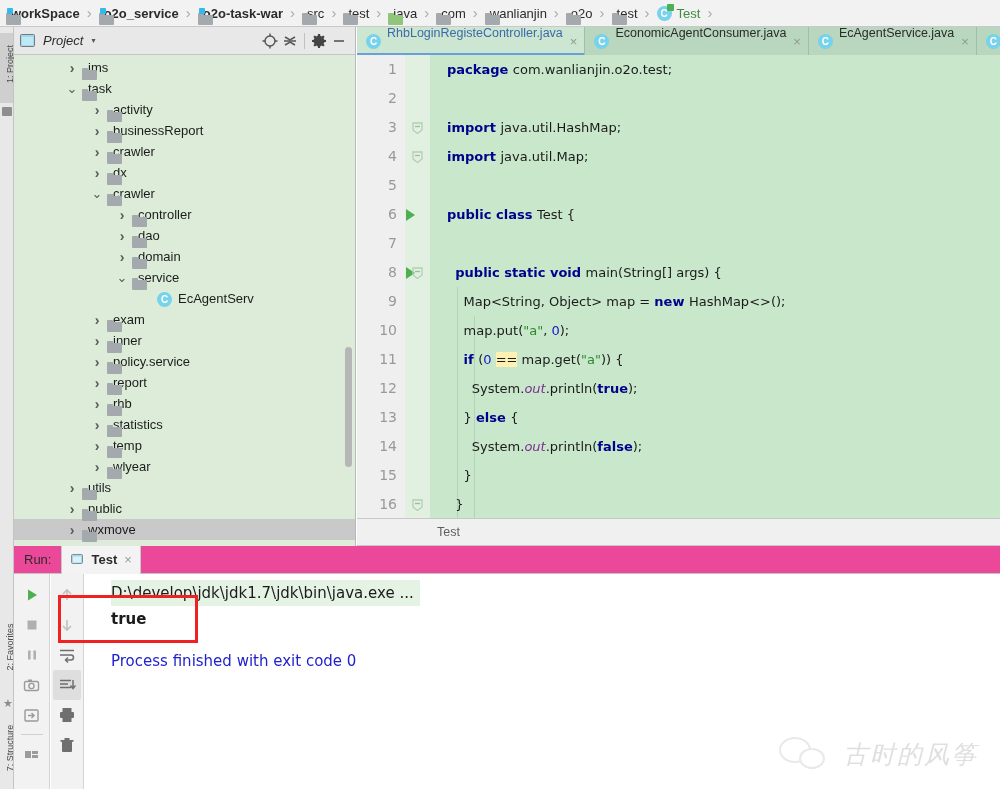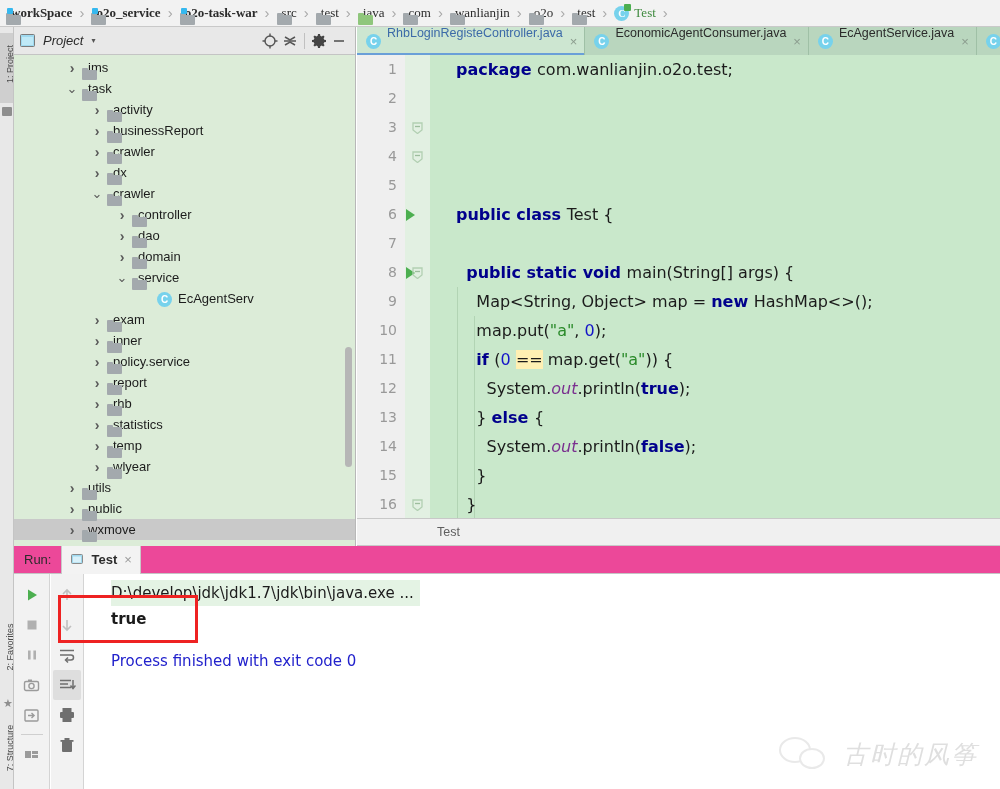--- a/index.html
+++ b/index.html
@@ -14,21 +14,21 @@
   #app { position: relative; width: 1000px; height: 789px; }
 
   
   .navbar {
     position: absolute; left: 0; top: 0; width: 1000px; height: 27px;
     background: #f2f2f2;
     border-bottom: 1px solid #c9c9c9;
     display: flex; align-items: center; padding-left: 4px;
     white-space: nowrap;
   }
-  .crumb { display: inline-flex; align-items: center; height: 26px; padding: 12px 2px; font-family: Liberation Serif, serif; }
+  .crumb { display: inline-flex; align-items: center; height: 26px; padding: 12px 2px; }
   .crumb .glyph { margin-right: 5px; display: inline-block; }
   .crumb .txt { font-size: 13px; color: #2b2b2b; }
   .crumb.bold .txt { font-weight: bold; }
   .crumb .txt.greenlbl { color: #3f8a3f; }
   .sep { color: #a9a9a9; font-size: 15px; padding: 0 5px 2px 5px; }
 
   .ic-folder { width: 15px; height: 12px; position: relative; }
   .ic-folder .tab { position: absolute; left: 0; top: 0; width: 6px; height: 3px;
       background: #a3a9ad; border-radius: 1px 1px 0 0; }
   .ic-folder .body { position: absolute; left: 0; top: 2px; width: 15px; height: 10px;
@@ -124,23 +124,23 @@
     background: #e2f0e2;
   }
   .lines { position: absolute; left: 0; top: 0; right: 0; top: 0; }
   .cline { position: relative; height: 29px; }
   .lno {
     position: absolute; left: 0; width: 40px; text-align: right;
     font-family: "DejaVu Sans", "Liberation Sans", sans-serif;
     font-size: 14px; color: #999; line-height: 29px;
   }
   .ctext {
-    position: absolute; left: 99px; right: 0; line-height: 29px;
+    position: absolute; left: 90px; right: 0; line-height: 29px;
     font-family: "DejaVu Sans", "Liberation Sans", sans-serif;
-    font-size: 16px; color: #1b1b1b; white-space: pre;
+    font-size: 13px; color: #1b1b1b; white-space: pre;
   }
   .kw { color: #00008c; font-weight: bold; }
   .str { color: #2a8a2a; }
   .num { color: #1414c8; }
   .stat { color: #7a2f8f; font-style: italic; }
   .op-hl { background: #fff0b3; }
   .gutrun {
     position: absolute; left: 45px; width: 16px; height: 29px;
     display: flex; align-items: center; justify-content: center;
   }
@@ -501,29 +501,31 @@
           <span class="ctext"></span>
         </div>
         <div class="cline">
           <span class="lno">3</span>
           <span class="foldmark">
             <svg width="11" height="12" viewBox="0 0 11 12">
               <path d="M1 1h9v7l-4.5 3.5L1 8z" fill="none" stroke="#b2cfb2" stroke-width="1.3"></path>
               <path d="M3 4.5h5" stroke="#9dbd9d" stroke-width="1.3"></path>
             </svg>
           </span>
+          <span class="ctext"><span class="kw">import </span><span>java.util.HashMap;</span></span>
         </div>
         <div class="cline">
           <span class="lno">4</span>
           <span class="foldmark">
             <svg width="11" height="12" viewBox="0 0 11 12">
               <path d="M1 1h9v7l-4.5 3.5L1 8z" fill="none" stroke="#b2cfb2" stroke-width="1.3"></path>
               <path d="M3 4.5h5" stroke="#9dbd9d" stroke-width="1.3"></path>
             </svg>
           </span>
+          <span class="ctext"><span class="kw">import </span><span>java.util.Map;</span></span>
         </div>
         <div class="cline">
           <span class="lno">5</span>
           <span class="ctext"></span>
         </div>
         <div class="cline">
           <span class="lno">6</span>
           <span class="gutrun">
             <span class="tri"></span>
           </span>

